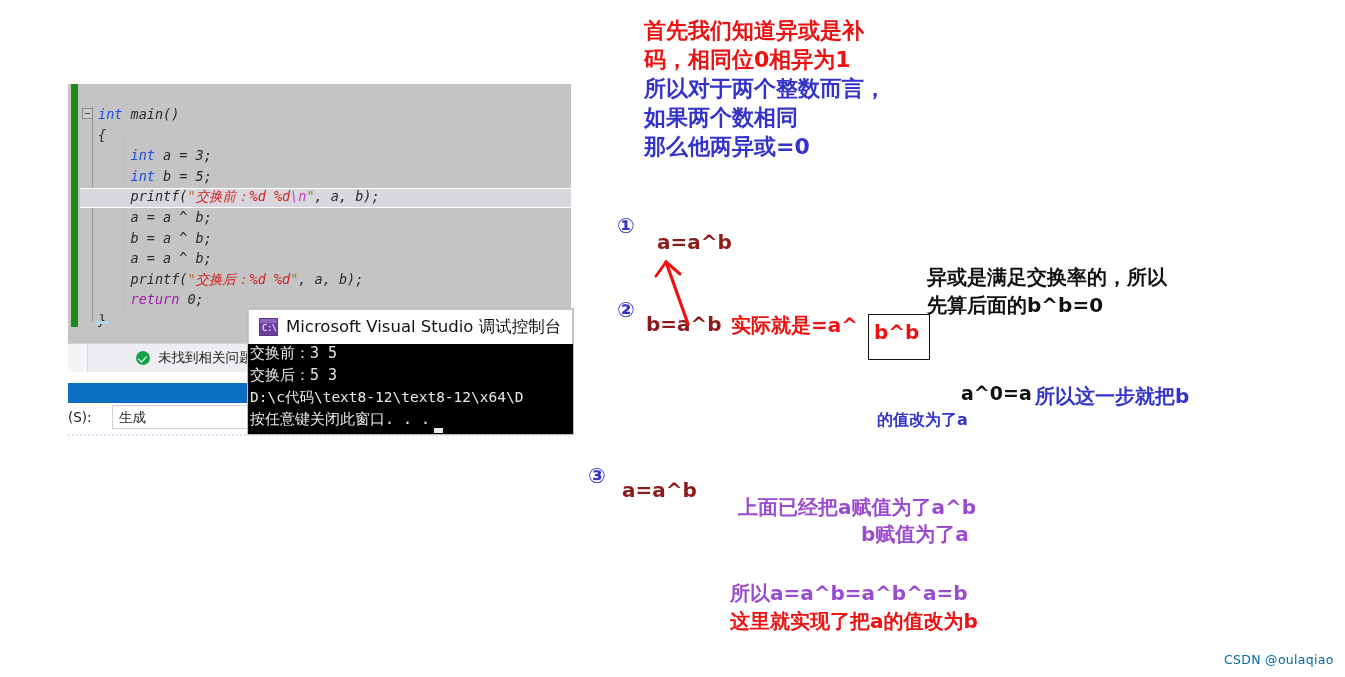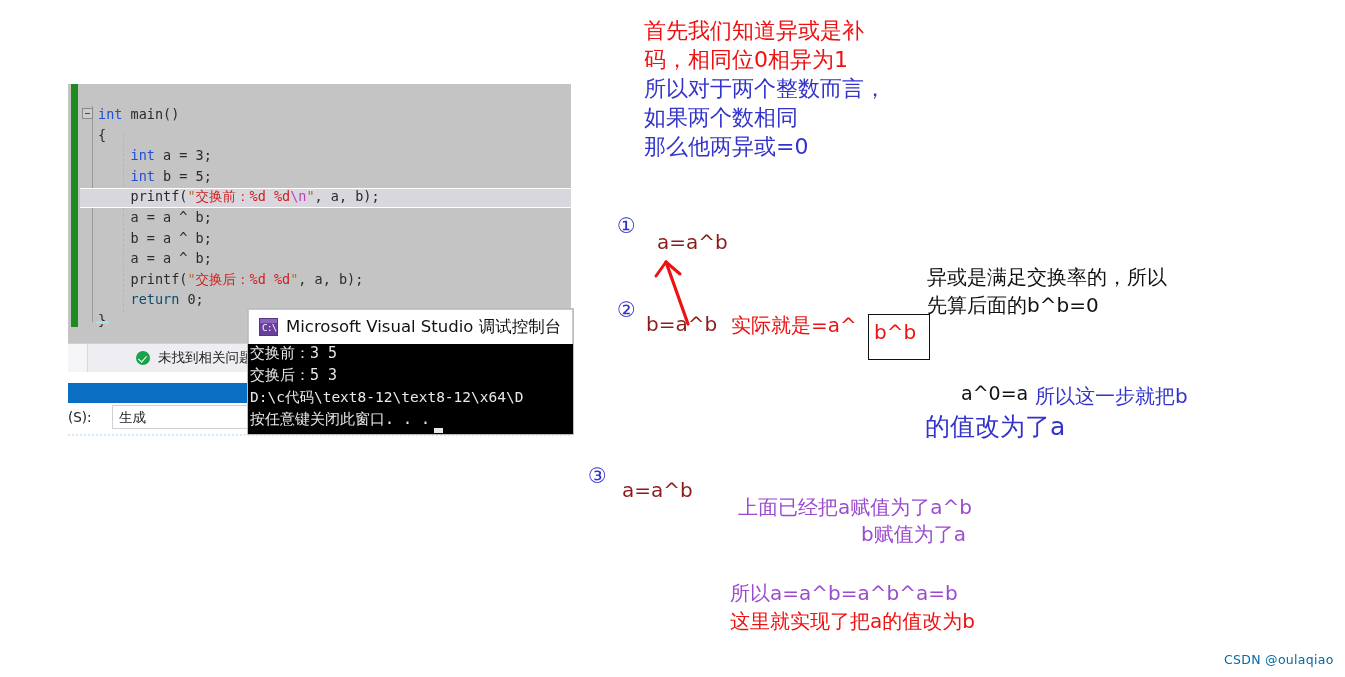--- a/index.html
+++ b/index.html
@@ -80,27 +80,27 @@
   .code {
     position: absolute;
     left: 30px;
     top: 20px;
     font-family: "DejaVu Sans Mono", monospace;
     font-size: 13.5px;
     line-height: 20.6px;
     white-space: pre;
     color: #2b2b2b;
   }
-  .code .ln { display: block; height: 20.6px; }
+  .code .ln { display: block; height: 20.6px; font-style: italic; }
   .kw   { color: #1f4fd8; }
   .str  { color: #b07020; }
   .cn   { color: #d02020; }
   .esc  { color: #c040c0; }
   .num  { color: #2b2b2b; }
-  .pur  { color: #0c4a6e; margin-top: 14px; }
+  .pur  { color: #a21caf; margin-top: 14px; }
   .plain{ color: #2b2b2b; }
 
   .hl-line {
     position: absolute;
     left: 12px;
     top: 104px;
     width: 491px;
     height: 20px;
     background: #d7d7dd;
     border-top: 1px solid #ffffff;
@@ -286,21 +286,21 @@
     width: 9px;
     height: 5px;
     background: #e8e8e8;
   }
 
   
   .anno {
     position: absolute;
     white-space: pre;
     font-family: "DejaVu Sans", sans-serif;
-    font-weight: normal;
+    font-weight: bold;
   }
   .c-red    { color: #ee1111; }
   .c-blue   { color: #3333cc; }
   .c-black  { color: #111111; }
   .c-purple { color: #9b4bcf; }
 
   #t-red1  { left: 644px; top: 16px;  font-size: 22px; line-height: 29px; }
   #t-blue1 { left: 644px; top: 74px;  font-size: 22px; line-height: 29px; }
 
   #num1 { left: 617px; top: 214px; font-size: 21px; }
@@ -318,21 +318,21 @@
     left: 868px; top: 314px;
     width: 62px; height: 46px;
     border: 1.5px solid #111111;
     box-sizing: border-box;
   }
   #t-bb { left: 874px; top: 320px; font-size: 20px; }
 
   #t-commut { left: 927px; top: 263px; font-size: 20px; line-height: 28px; }
   #t-a0     { left: 925px; top: 382px; font-size: 19px; margin-left: 36px; }
   #t-step   { left: 1035px; top: 382px; font-size: 20px; line-height: 28px; }
-  #t-step2  { left: 925px; top: 410px; font-size: 25px; }
+  #t-step2  { left: 877px; top: 410px; font-size: 16px; }
 
   #t-above  { left: 738px; top: 493px; font-size: 20px; line-height: 28px; }
   #t-above2 { left: 861px; top: 521px; font-size: 20px; }
 
   #t-final1 { left: 730px; top: 580px; font-size: 20px; }
   #t-final2 { left: 730px; top: 608px; font-size: 20px; }
 
   #arrow-svg {
     position: absolute;
     left: 640px;

